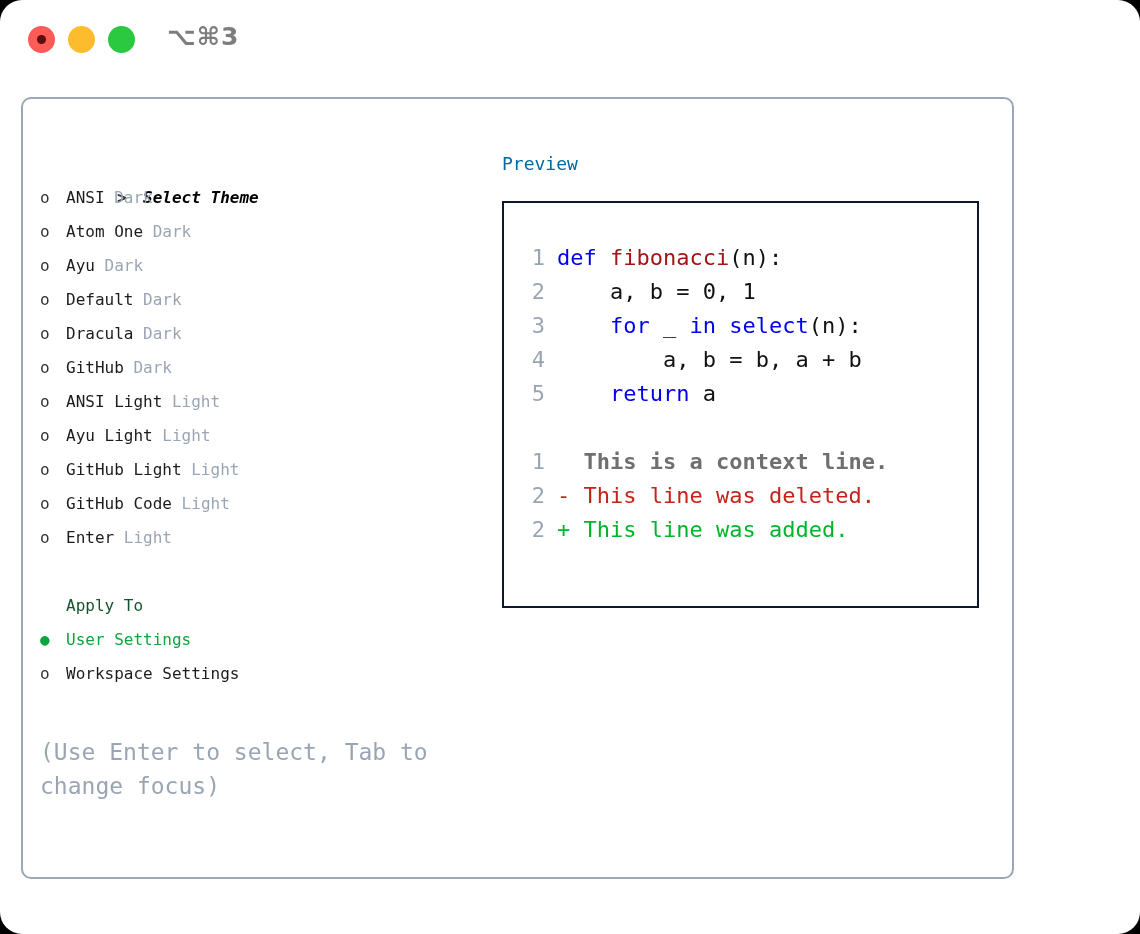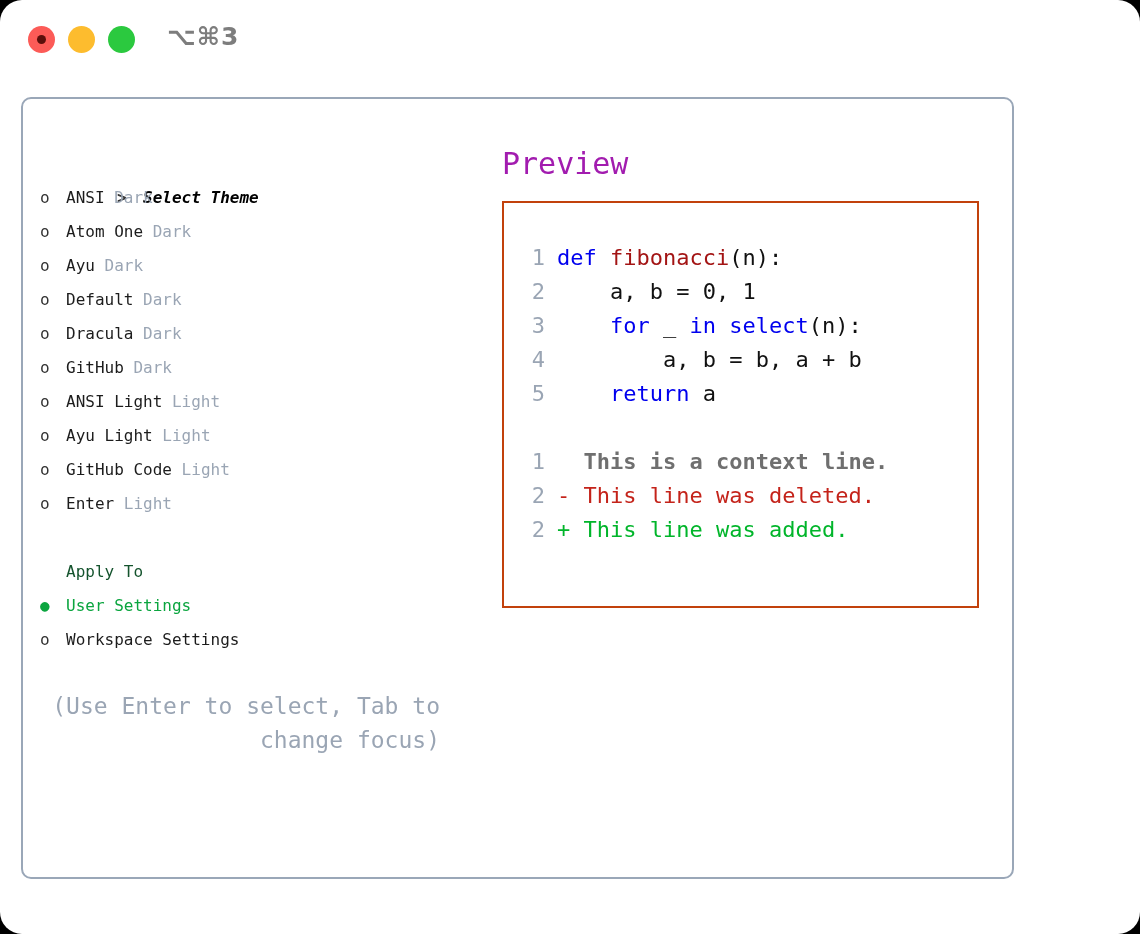--- a/index.html
+++ b/index.html
@@ -126,46 +126,45 @@
 
   .section-gap { height: 34px; }
 
   .row.section-label {
     color: #14532d;
     padding-left: 26px;
     box-sizing: content-box;
   }
 
   .hint {
-    margin-top: 32px;
+    margin-top: 44px;
     font-size: 23px;
     line-height: 34px;
     color: #9aa5b4;
     width: 400px;
-    text-align: right;
   }
 
   
   .right-col {
     position: absolute;
     left: 479px;
     top: 48px;
     width: 490px;
   }
   .preview-title {
-    font-size: 30px;
-    line-height: 34px;
-    color: #a21caf;
+    font-size: 18px;
+    line-height: 34px;
+    color: #0369a1;
     white-space: pre;
   }
   .preview-box {
     margin-top: 20px;
     width: 477px;
     height: 407px;
-    border: 2px solid #c2410c;
+    border: 2px solid #0f172a;
     box-sizing: border-box;
     background: #ffffff;
     position: relative;
   }
   .code-area {
     position: absolute;
     left: 17px;
     top: 38px;
     right: 6px;
   }
@@ -214,20 +213,21 @@
 
       <div id="theme-rows">
           <div class="row"><span class="marker">o</span><span>ANSI</span><span> </span><span class="variant">Dark</span></div>
           <div class="row"><span class="marker">o</span><span>Atom One</span><span> </span><span class="variant">Dark</span></div>
           <div class="row"><span class="marker">o</span><span>Ayu</span><span> </span><span class="variant">Dark</span></div>
           <div class="row"><span class="marker">o</span><span>Default</span><span> </span><span class="variant">Dark</span></div>
           <div class="row"><span class="marker">o</span><span>Dracula</span><span> </span><span class="variant">Dark</span></div>
           <div class="row"><span class="marker">o</span><span>GitHub</span><span> </span><span class="variant">Dark</span></div>
           <div class="row"><span class="marker">o</span><span>ANSI Light</span><span> </span><span class="variant">Light</span></div>
           <div class="row"><span class="marker">o</span><span>Ayu Light</span><span> </span><span class="variant">Light</span></div>
+          <div class="row"><span class="marker">o</span><span>GitHub Light</span><span> </span><span class="variant">Light</span></div>
           <div class="row"><span class="marker">o</span><span>GitHub Code</span><span> </span><span class="variant">Light</span></div>
           <div class="row"><span class="marker">o</span><span>Enter</span><span> </span><span class="variant">Light</span></div>
         </div>
 
       <div class="section-gap"></div>
 
       <div class="row section-label">Apply To</div>
 
       <div id="apply-rows">
           <div class="row selected"><span class="marker">●</span><span>User Settings</span></div>

